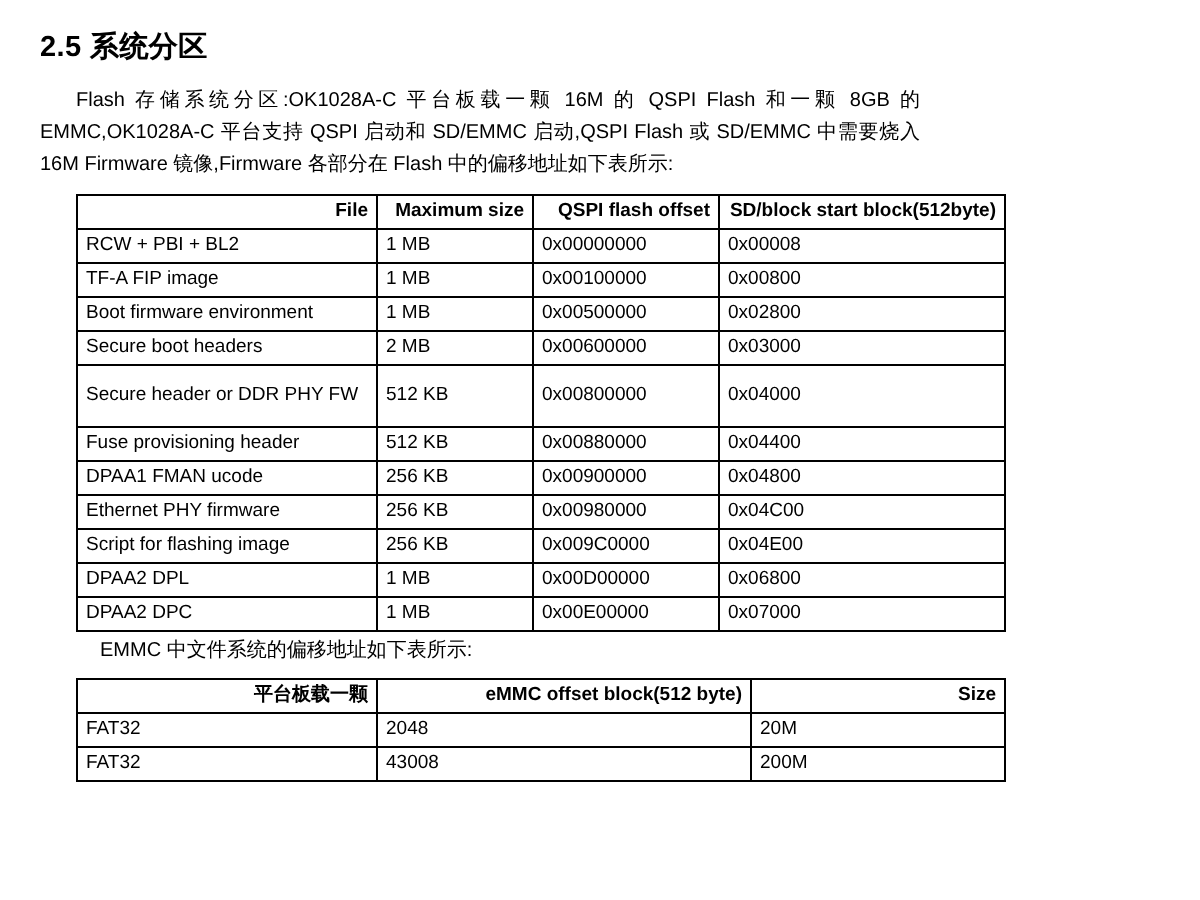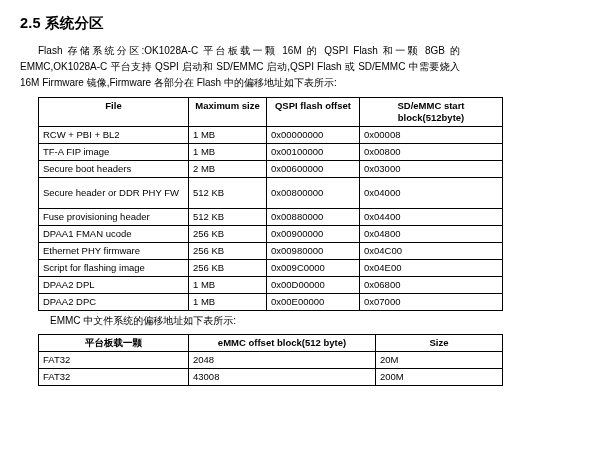--- a/index.html
+++ b/index.html
@@ -47,21 +47,21 @@
   }
   table.data th, table.data td {
     border: 1px solid #000000;
     font-size: 9.5px;
     padding: 2px 4px;
     vertical-align: middle;
     line-height: 12px;
   }
   table.data th {
     font-weight: bold;
-    text-align: center;
+    text-align: right;
     vertical-align: top;
   }
   table.flash col.c1 { width: 150px; }
   table.flash col.c2 { width: 78px; }
   table.flash col.c3 { width: 93px; }
   table.flash col.c4 { width: 143px; }
 
   table.fs { width: 464px; }
   table.fs col.f1 { width: 150px; }
   table.fs col.f2 { width: 187px; }
@@ -93,35 +93,41 @@
         <col class="c1">
         <col class="c2">
         <col class="c3">
         <col class="c4">
       </colgroup>
     <thead>
       <tr>
         <th>File</th>
         <th>Maximum size</th>
         <th>QSPI flash offset</th>
-        <th>SD/eMMC start block(512byte)</th>
+        <th>SD/block start block(512byte)</th>
       </tr>
     </thead>
     <tbody>
       <tr>
         <td>RCW + PBI + BL2</td>
         <td>1 MB</td>
         <td>0x00000000</td>
         <td>0x00008</td>
       </tr>
       <tr>
         <td>TF-A FIP image</td>
         <td>1 MB</td>
         <td>0x00100000</td>
         <td>0x00800</td>
+      </tr>
+      <tr>
+        <td>Boot firmware environment</td>
+        <td>1 MB</td>
+        <td>0x00500000</td>
+        <td>0x02800</td>
       </tr>
       <tr>
         <td>Secure boot headers</td>
         <td>2 MB</td>
         <td>0x00600000</td>
         <td>0x03000</td>
       </tr>
       <tr class="tall">
         <td>Secure header or DDR PHY FW</td>
         <td>512 KB</td>

